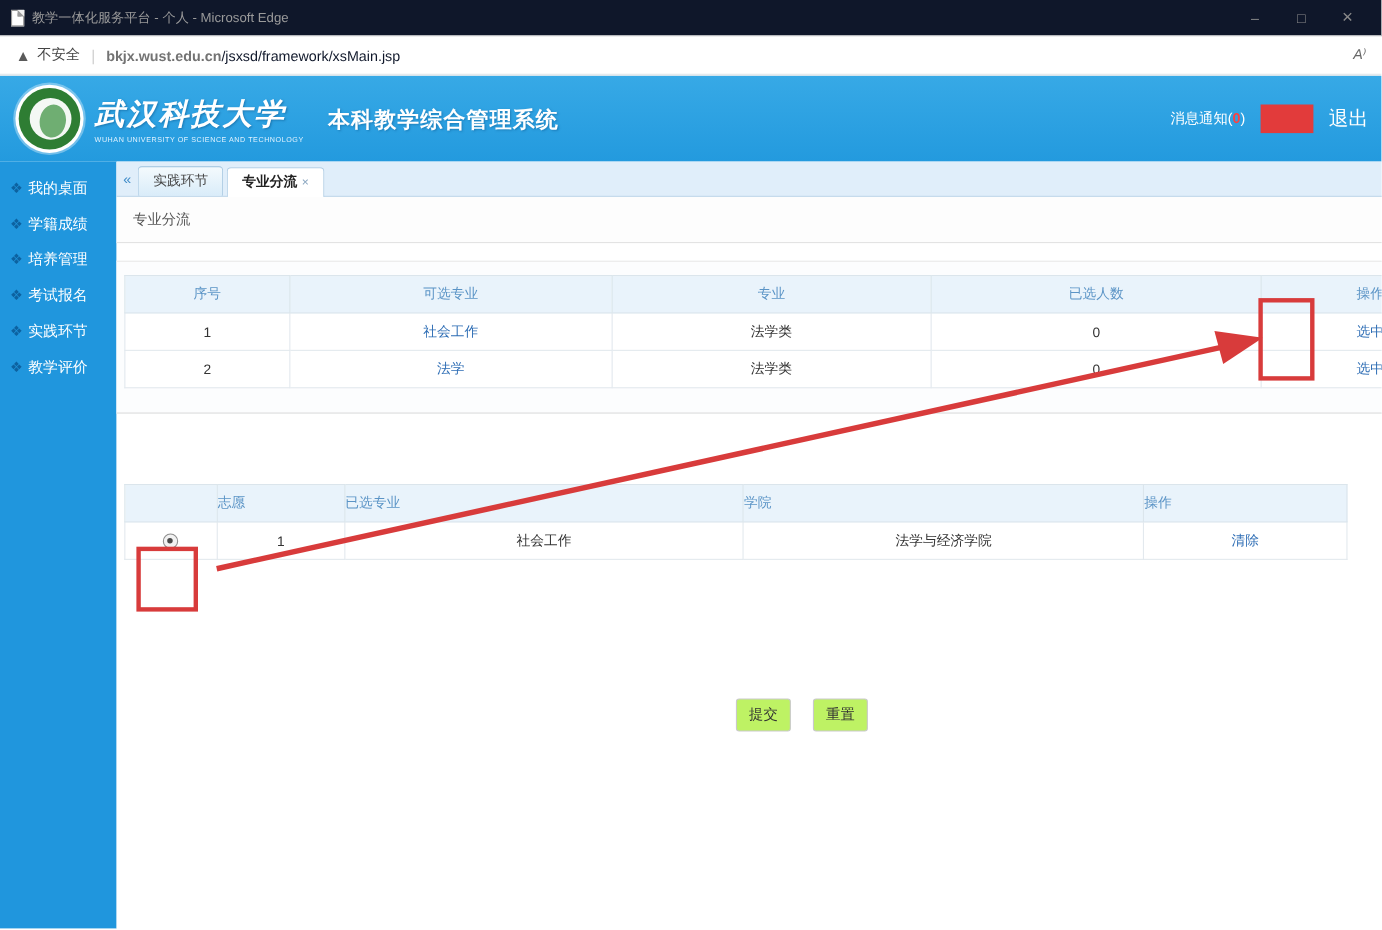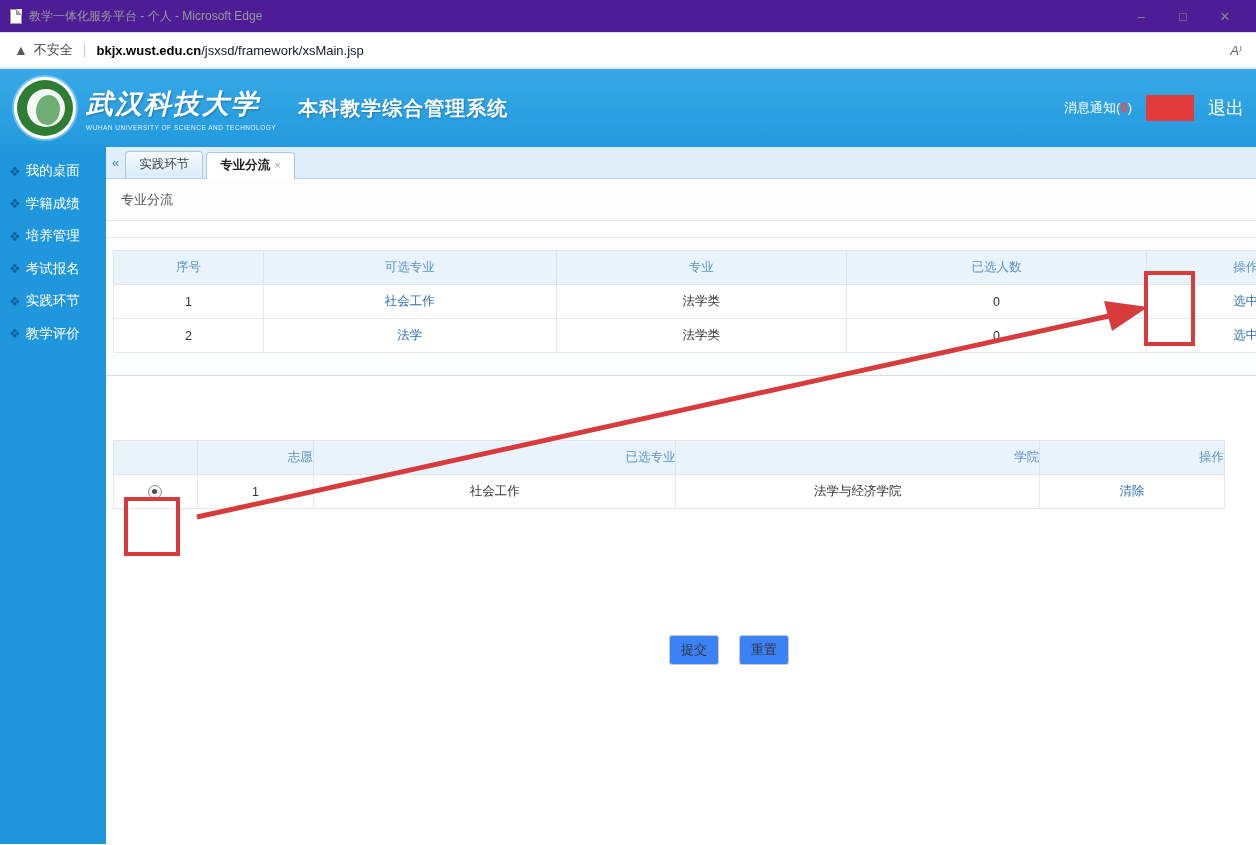--- a/index.html
+++ b/index.html
@@ -1,32 +1,32 @@
 <!DOCTYPE html>
 <html><head>
 <meta charset="utf-8">
 <style>
   * { margin:0; padding:0; box-sizing:border-box; }
   html,body { width:1256px; height:845px; }
   body { font-family:"Liberation Sans","DejaVu Sans",sans-serif; font-size:12px; background:#fff; }
   #screen { position:relative; width:1256px; height:845px; overflow:hidden; background:#fff; }
 
   
-  .titlebar { height:16px; background:#4c1d95; border-bottom:1px solid #e0e0e0; display:flex; align-items:center; padding:16px 10px; }
+  .titlebar { height:16px; background:#0f172a; border-bottom:1px solid #e0e0e0; display:flex; align-items:center; padding:16px 10px; }
   .page-ico { width:12px; height:15px; border:1px solid #9a9a9a; background:#fff; margin-right:7px; position:relative; }
   .page-ico::after { content:""; position:absolute; right:-1px; top:-1px; border:3px solid #f1f1f1; border-left-color:#9a9a9a; border-bottom-color:#9a9a9a; }
   .titlebar .title { color:#9a9a9a; font-size:12px; }
   .win-controls { margin-left:auto; display:flex; align-items:center; }
   .win-btn { width:42px; text-align:center; color:#8a8a8a; font-size:13px; cursor:default; }
   .addressbar { height:36px; background:#fff; border-bottom:2px solid #e4eaee; display:flex; align-items:center; padding:0 14px; }
   .warn-tri { color:#5a5a5a; font-size:14px; margin-right:6px; line-height:1; }
   .sec-label { color:#444; font-size:13px; }
   .addr-sep { color:#cfcfcf; margin:0 10px; font-size:14px; }
   .url { font-size:13px; }
-  .url .domain { color:#000000; font-weight:bold; }
+  .url .domain { color:#737373; font-weight:bold; }
   .url .path { color:#0f172a; }
   .read-aloud { margin-left:auto; color:#666; font-size:13px; font-style:italic; }
 
   
   .appheader { height:78px; background:linear-gradient(#37a9e6,#239ade); display:flex; align-items:center; position:relative; }
   .logo { width:62px; height:62px; border-radius:50%; background:#fff; margin-left:14px; position:relative; flex:0 0 auto; box-shadow:0 0 0 2px rgba(255,255,255,.35); }
   .logo .ring { position:absolute; inset:3px; border-radius:50%; background:#2e7d33; }
   .logo .ring::after { content:""; position:absolute; left:10px; top:9px; width:38px; height:38px; border-radius:50%; background:#f4f8f4; }
   .logo .swoosh { position:absolute; left:22px; top:18px; width:24px; height:30px; border-radius:50% 60% 50% 60%; background:#6fae72; transform:rotate(18deg); }
   .uni-block { margin-left:10px; color:#fff; }
@@ -63,26 +63,26 @@
   a.lnk { color:#2f6eb5; text-decoration:none; cursor:pointer; }
   .tbl1 { width:1232px; }
   .pager { display:flex; justify-content:flex-end; align-items:center; margin-top:10px; color:#333; font-size:12.5px; }
   .pager .goto-input { width:26px; height:20px; border:1px solid #a9a9a9; text-align:center; font-size:12px; margin:0 6px; }
   .pager .summary { margin:0 10px 0 4px; }
   .pg-group { display:flex; border:1px solid #b5b5b5; border-radius:3px; overflow:hidden; }
   .pg-btn { width:34px; height:26px; background:linear-gradient(#fdfdfd,#ececec); color:#667; font-size:13px; text-align:center; line-height:26px; cursor:pointer; }
   .pg-btn + .pg-btn { border-left:1px solid #b5b5b5; }
 
   .tbl2 { width:1112px; margin:64px 0 0 7px; }
-  .tbl2 th { text-align:right; padding-left:15px; }
+  .tbl2 th { text-align:left; padding-left:0; }
   .radio { display:inline-block; width:14px; height:14px; border:1.5px solid #8e8e8e; border-radius:50%; position:relative; vertical-align:middle; background:#f2f2f2; cursor:pointer; }
   .radio::after { content:""; position:absolute; left:3px; top:3px; width:5px; height:5px; border-radius:50%; background:#4a4a4a; }
 
   .form-btns { display:flex; justify-content:center; gap:20px; margin-top:126px; }
-  .btn { background:#3b82f6; border:1px solid #c9c9c9; border-radius:3px; padding:5px 11px; font-size:13px; color:#333; cursor:pointer; }
+  .btn { background:#bef264; border:1px solid #c9c9c9; border-radius:3px; padding:5px 11px; font-size:13px; color:#333; cursor:pointer; }
 
   
   .anno { position:absolute; border:4px solid #d83b3b; pointer-events:none; z-index:50; }
   #anno-box-radio { left:124px; top:497px; width:56px; height:59px; }
   #anno-box-action { left:1144px; top:271px; width:51px; height:75px; }
   #arrow-svg { position:absolute; left:0; top:0; width:1256px; height:845px; pointer-events:none; z-index:49; }
 </style>
 </head>
 <body>
 

